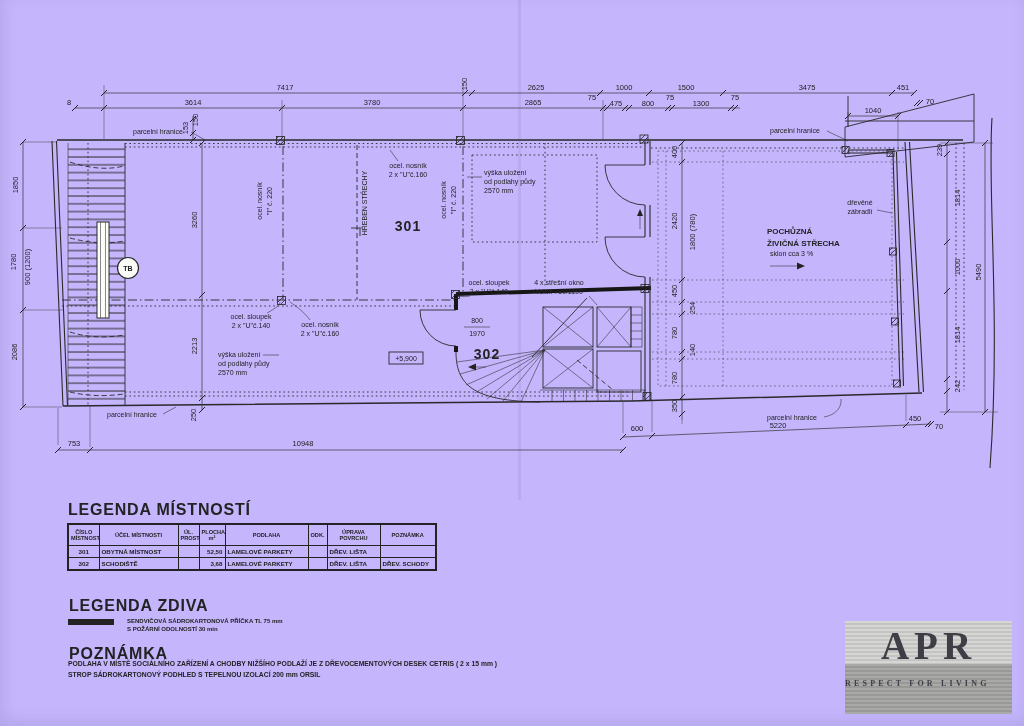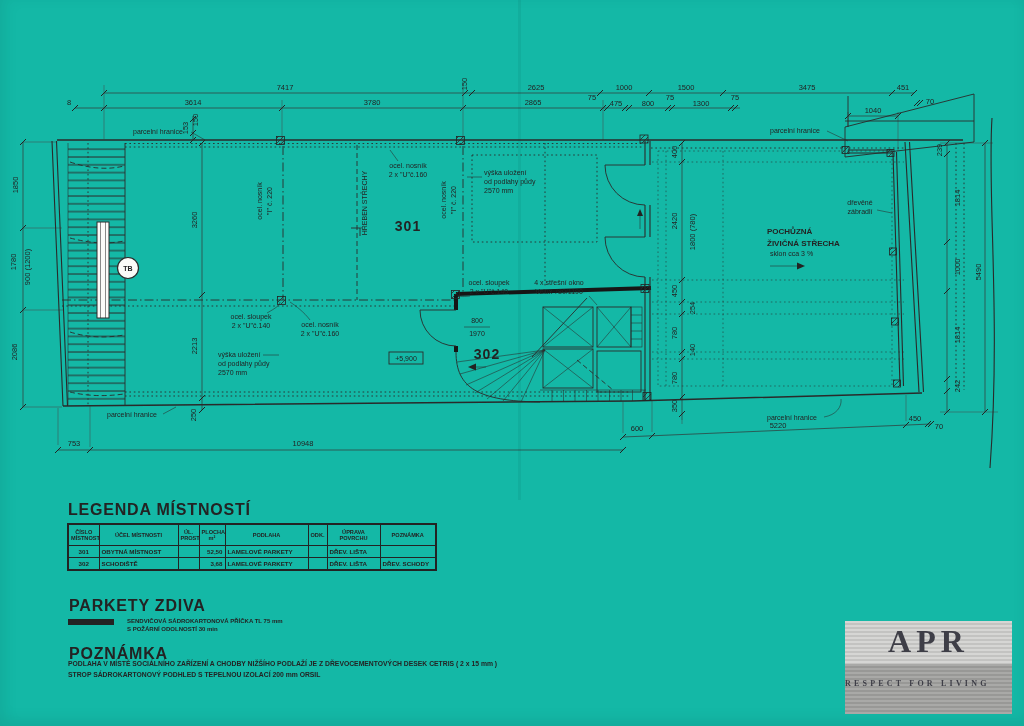--- a/index.html
+++ b/index.html
@@ -1,16 +1,16 @@
 <!DOCTYPE html>
 <html><head>
 <meta charset="utf-8">
 <style>
   html,body{margin:0;padding:0;background:#eceded;}
-  .sheet{position:relative;width:1024px;height:726px;background:#14b8a6;overflow:hidden;
+  .sheet{position:relative;width:1024px;height:726px;background:#c4b5fd;overflow:hidden;
          font-family:"Liberation Sans",sans-serif;color:#232323;
          box-shadow:inset 0 -8px 14px rgba(0,0,0,.05), inset 8px 0 14px rgba(0,0,0,.03);}
   .fold{position:absolute;left:518px;top:0;width:3px;height:500px;background:rgba(0,0,0,.05);}
   svg{position:absolute;left:0;top:0;}
   svg text{fill:#232323;}
   .d{font-size:7.5px;}
   .lb{font-size:7px;}
   .lbb{font-size:8px;font-weight:700;}
   .rm{font-size:14px;font-weight:700;letter-spacing:1px;}
   .tb{font-size:7px;font-weight:700;}
@@ -36,21 +36,21 @@
   .wallbar{width:46px;height:6px;background:linear-gradient(#232323 42%,#fbfbf8 42%,#fbfbf8 58%,#232323 58%);}
   .small6{font-size:6px;font-weight:700;line-height:1.35;}
   .small68{font-size:6.8px;font-weight:700;line-height:1.6;}
   
   .logo{width:167px;height:93px;position:absolute;overflow:hidden;}
   .logo .top{position:absolute;left:0;top:0;width:100%;height:46%;
      background:repeating-linear-gradient(180deg,#d6d6d4 0 2px,#c3c3c1 2px 4px);}
   .logo .bot{position:absolute;left:0;top:46%;width:100%;height:54%;
      background:repeating-linear-gradient(180deg,#a9a9a7 0 2px,#989896 2px 4px);}
   .logo .name{position:absolute;left:0;top:2px;width:100%;text-align:center;
-     font-family:"Liberation Serif",serif;font-weight:700;font-size:32px;letter-spacing:5px;color:#3e3e47;}
+     font-family:"Liberation Serif",serif;font-weight:700;font-size:39px;letter-spacing:5px;color:#3e3e47;}
   .logo .tag{position:absolute;left:0;top:58px;width:100%;
      font-family:"Liberation Serif",serif;font-weight:700;font-size:8px;letter-spacing:3.2px;color:#3e3e47;}
 </style>
 </head>
 <body>
 
 <div class="sheet">
 <div class="fold"></div>
 
 <svg width="1024" height="726" viewBox="0 0 1024 726">
@@ -334,21 +334,21 @@
       <td></td>
       <td class="r">3,68</td>
       <td>LAMELOVÉ PARKETY</td>
       <td></td>
       <td>DŘEV. LIŠTA</td>
       <td>DŘEV. SCHODY</td>
     </tr>
   </tbody>
 </table>
 
-<div class="abs h1" style="left:69px;top:597px;">PARKETY ZDIVA</div>
+<div class="abs h1" style="left:69px;top:597px;">LEGENDA ZDIVA</div>
 <div class="abs wallbar" style="left:68px;top:619px;"></div>
 <div class="abs small6" style="left:127px;top:617px;">
   <div>SENDVIČOVÁ SÁDROKARTONOVÁ PŘÍČKA TL 75 mm</div>
   <div>S POŽÁRNÍ ODOLNOSTÍ 30 min</div>
 </div>
 
 <div class="abs h1" style="left:69px;top:645px;">POZNÁMKA</div>
 <div class="abs small68" style="left:68px;top:659px;width:450px;">
   <div>PODLAHA V MÍSTĚ SOCIÁLNÍHO ZAŘÍZENÍ A CHODBY NIŽŠÍHO PODLAŽÍ JE Z DŘEVOCEMENTOVÝCH DESEK CETRIS ( 2 x 15 mm )</div>
   <div>STROP SÁDROKARTONOVÝ PODHLED S TEPELNOU IZOLACÍ 200 mm ORSIL</div>

